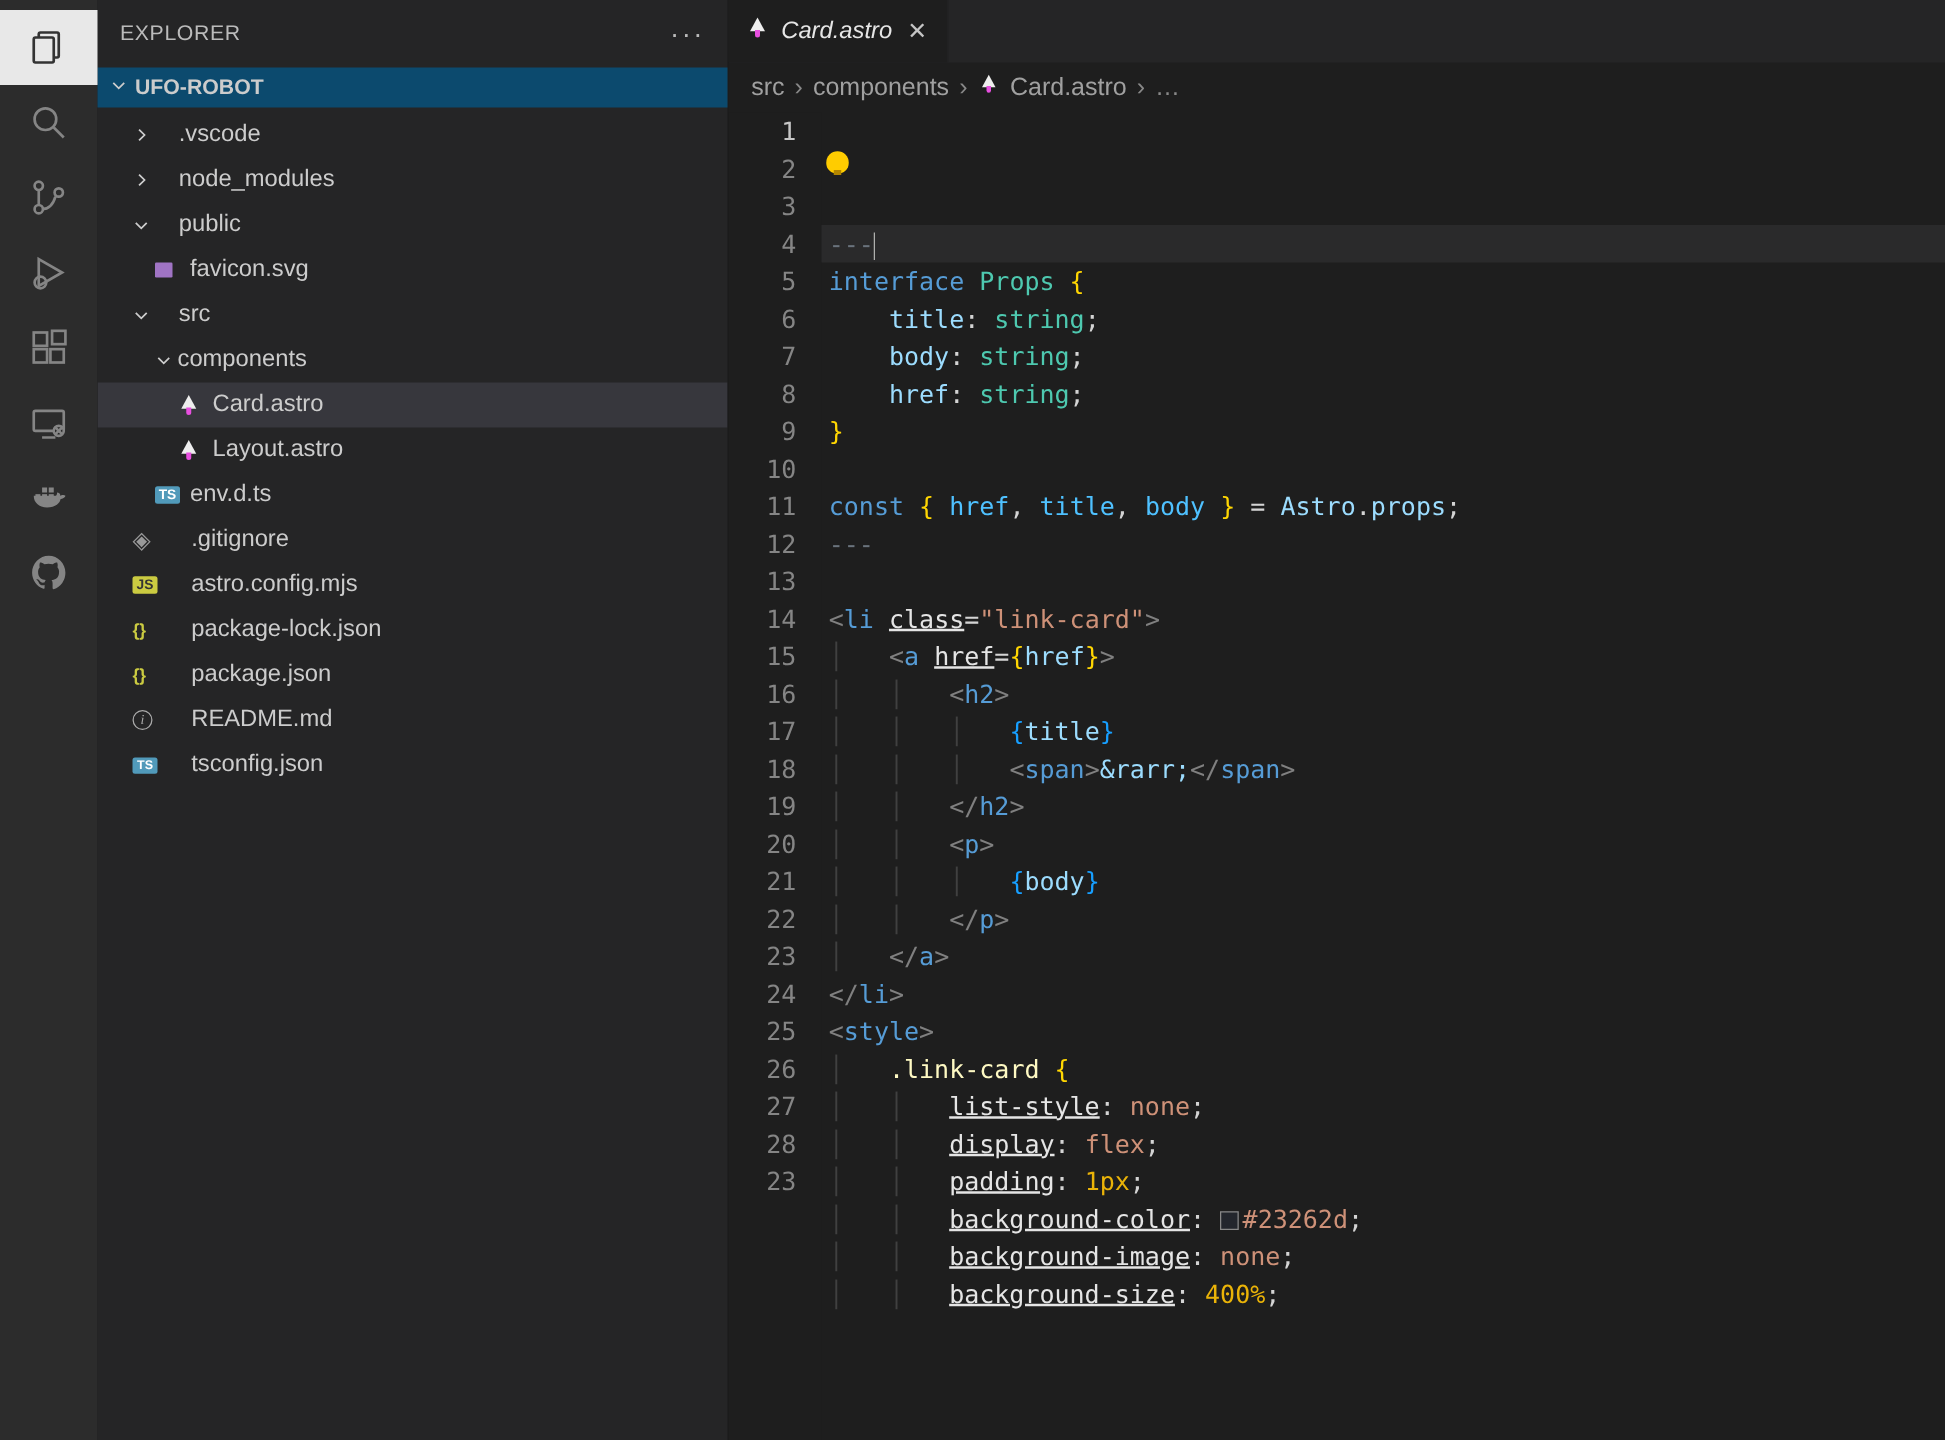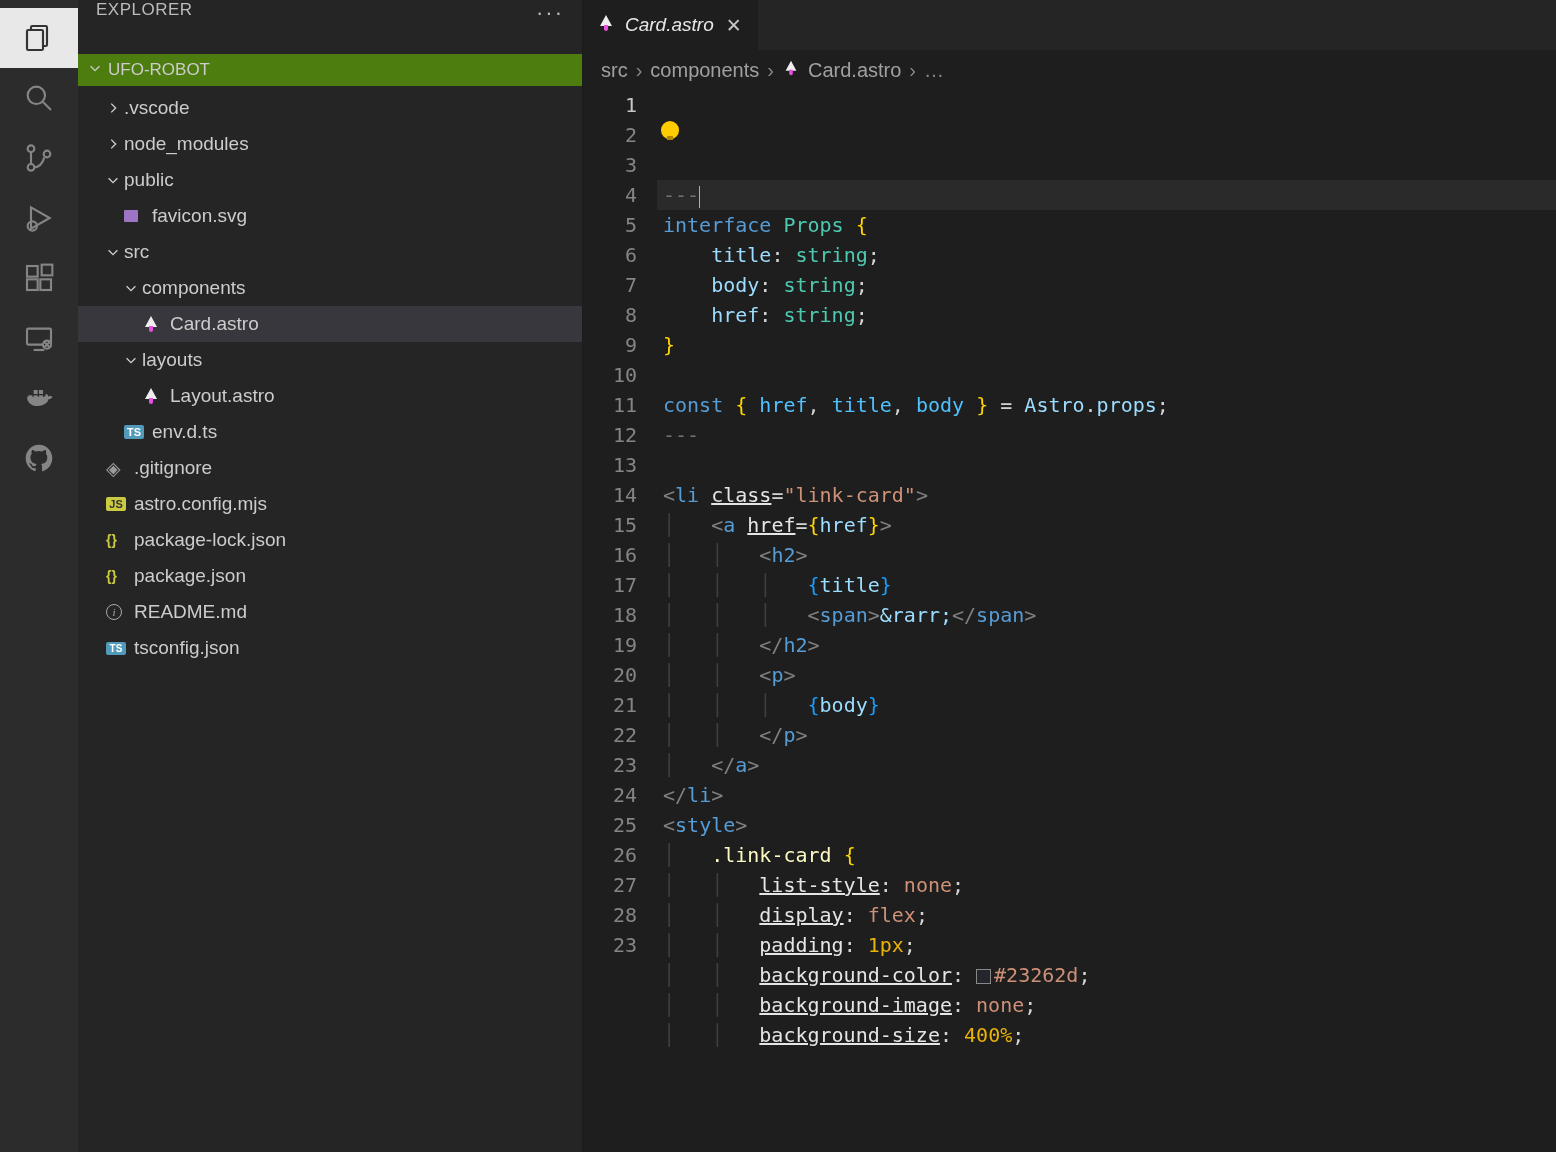--- a/index.html
+++ b/index.html
@@ -38,31 +38,31 @@
   .sidebar {
     width: 505px;
     background: #252526;
     display: flex;
     flex-direction: column;
     border-right: 1px solid #1b1b1b;
   }
   .sidebar-header {
     height: 54px;
     display: flex;
-    align-items: flex-start;
+    align-items: center;
     justify-content: space-between;
     padding: 0 18px;
     font-size: 17px;
     letter-spacing: 0.5px;
     color: #bbbbbb;
   }
   .sidebar-actions { color: #bbbbbb; font-size: 22px; letter-spacing: 2px; cursor: pointer; }
   .project-header {
-    background: #4d7c0f;
-    font-weight: 400;
+    background: #0c4a6e;
+    font-weight: 700;
     font-size: 17px;
     color: #cccccc;
     padding: 6px 10px;
     display: flex;
     align-items: center;
     text-align: right;
   }
   .project-header .chev { margin-right: 6px; }
   .tree { font-size: 19px; padding: 4px 0; flex: 1; overflow: auto; }
   .tree-row {
@@ -70,21 +70,21 @@
     align-items: center;
     height: 36px;
     padding-left: 16px;
     color: #cccccc;
     cursor: pointer;
     white-space: nowrap;
   }
   .tree-row.selected { background: #37373d; }
   .tree-row .chev { width: 18px; display:inline-flex; color:#c5c5c5; }
   .tree-row .ficon { width: 26px; display:inline-flex; justify-content:flex-start; margin-right: 2px; }
-  .indent1 { padding-left: 28px;}
+  .indent1 { padding-left: 28px; gap: 19px;}
   .indent2 { padding-left: 46px;}
   .indent3 { padding-left: 64px;}
   .chev svg { width:14px; height:14px; }
 
   .icon-astro { display:inline-block; position:relative; width:18px;height:18px; }
   .icon-astro::before{
     content:""; position:absolute; left:3px; top:1px;
     width:0;height:0;border-left:6px solid transparent;border-right:6px solid transparent;border-bottom:11px solid #eee;
   }
   .icon-astro::after{
@@ -262,28 +262,20 @@
           </svg>
         </span>
         <span>components</span>
       </div>
     <div class="tree-row indent3 selected">
         <span class="ficon">
           <span class="icon-astro"></span>
         </span>
         <span>Card.astro</span>
       </div>
-    <div class="tree-row indent2">
-        <span class="chev">
-          <svg viewBox="0 0 16 16" fill="none" stroke="#ccc" stroke-width="1.6">
-            <polyline points="3,6 8,11 13,6"></polyline>
-          </svg>
-        </span>
-        <span>layouts</span>
-      </div>
     <div class="tree-row indent3">
         <span class="ficon">
           <span class="icon-astro"></span>
         </span>
         <span>Layout.astro</span>
       </div>
     <div class="tree-row indent2">
         <span class="ficon">
           <span class="icon-ts">TS</span>
         </span>

